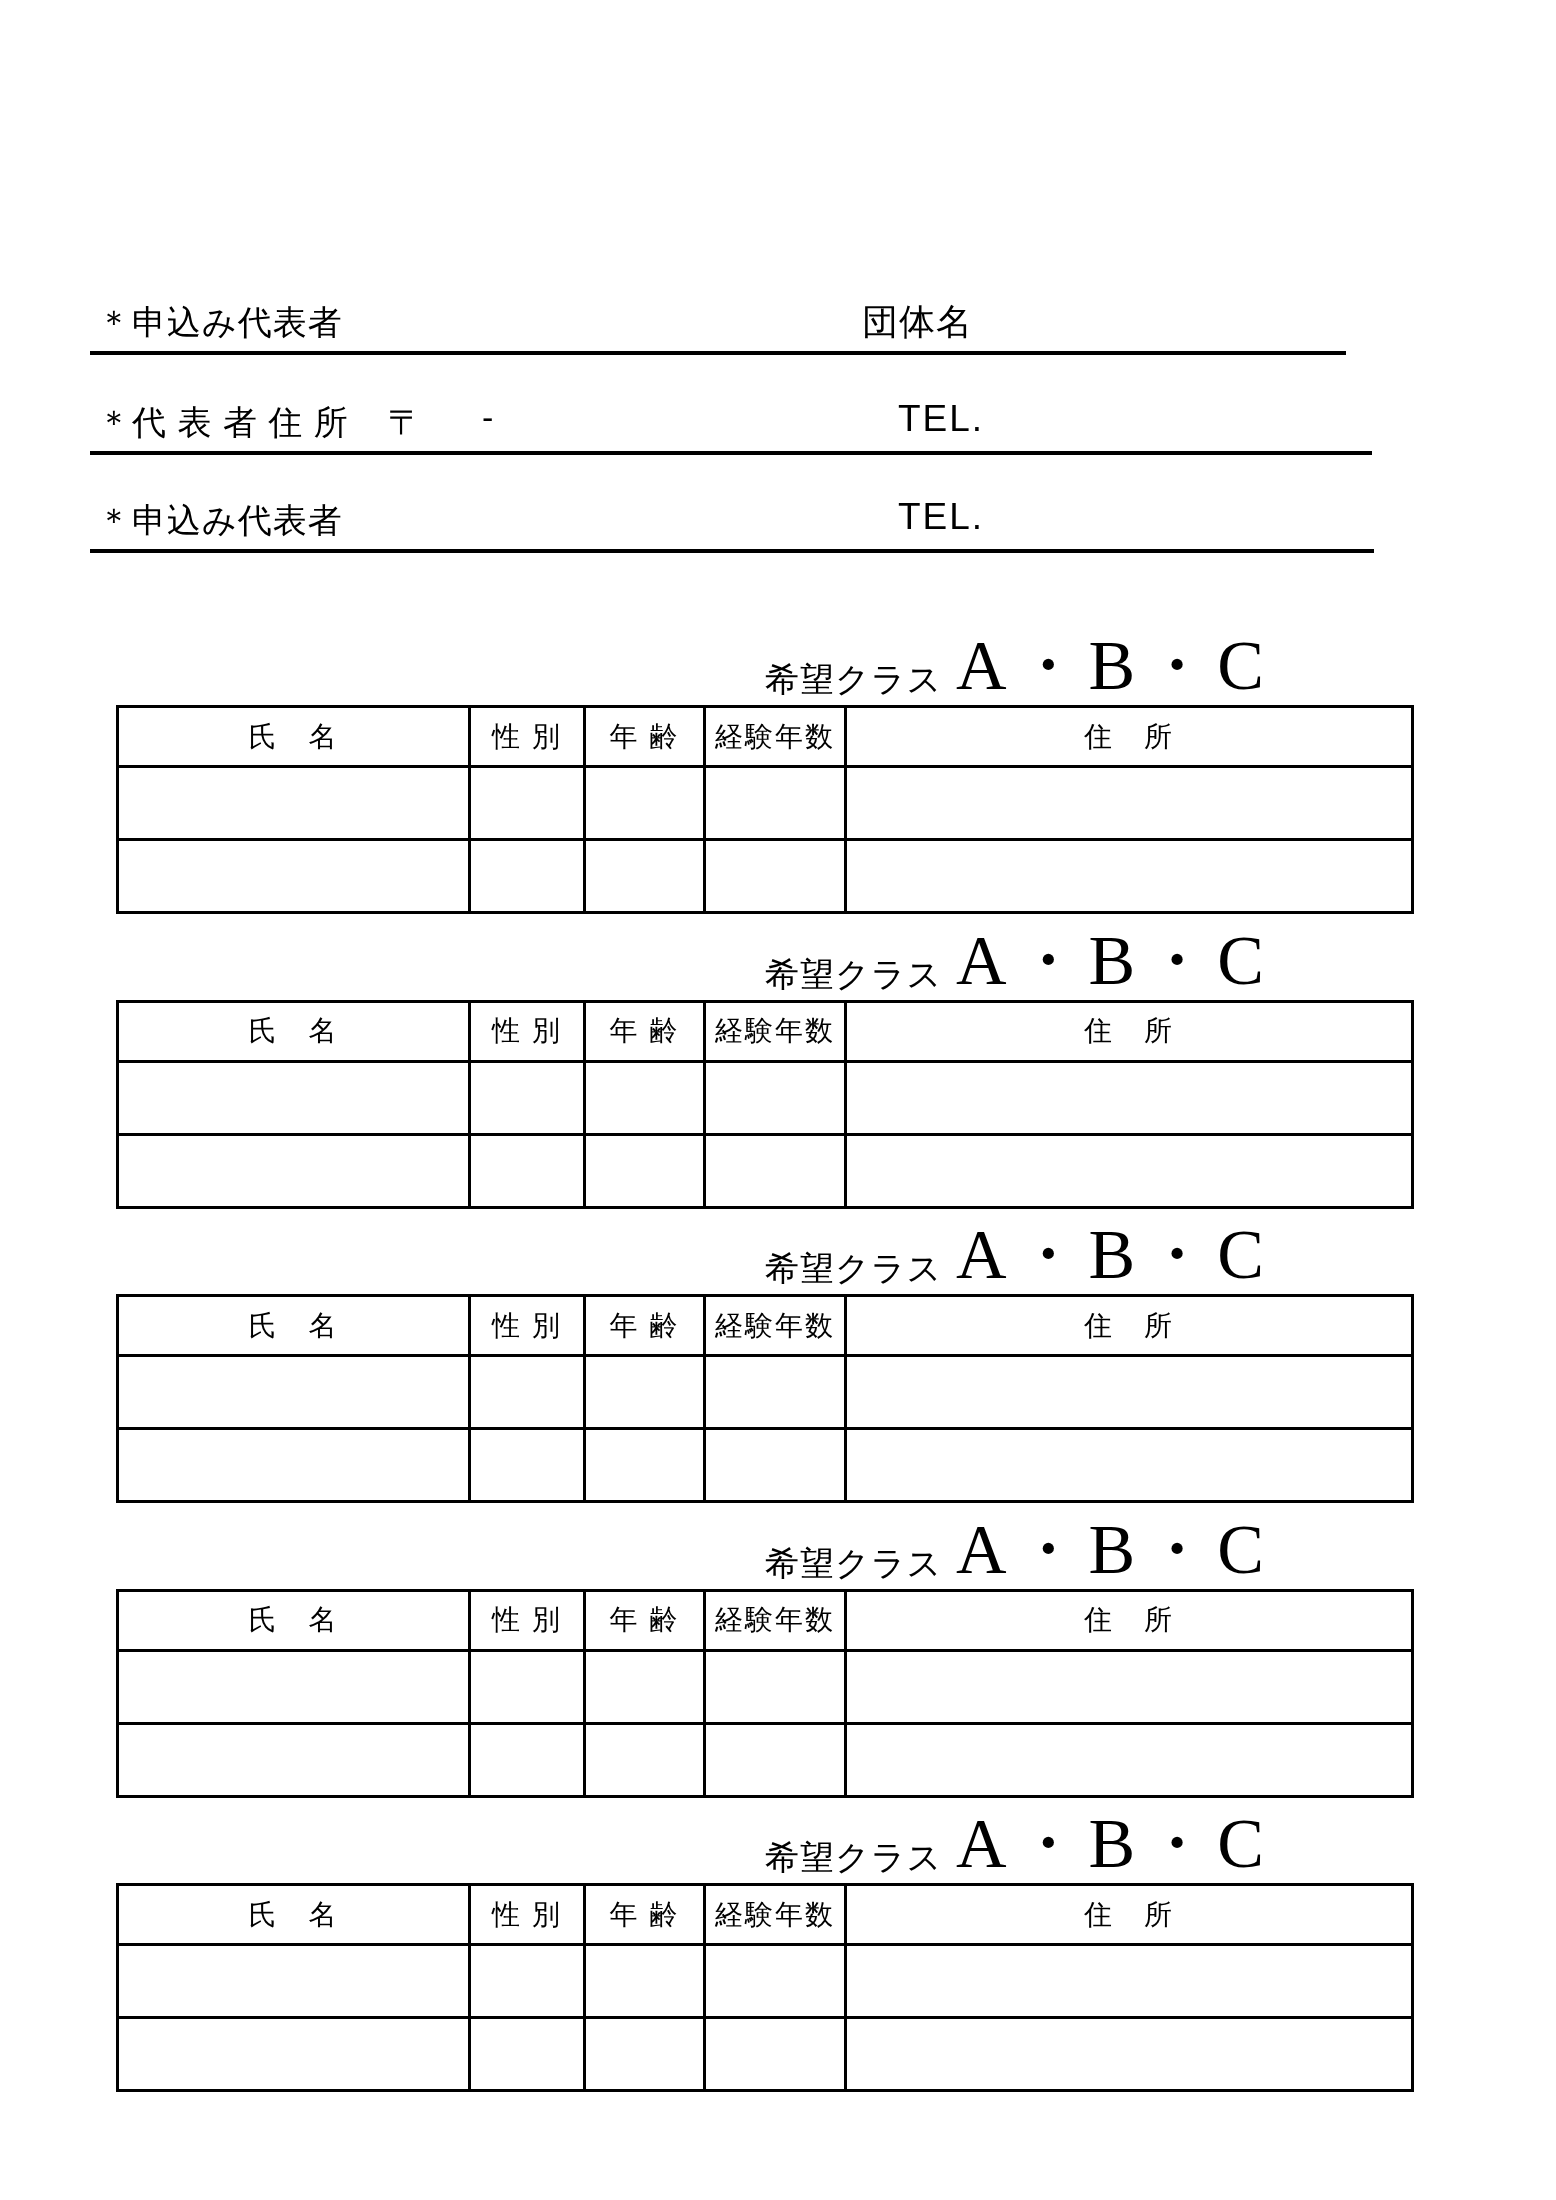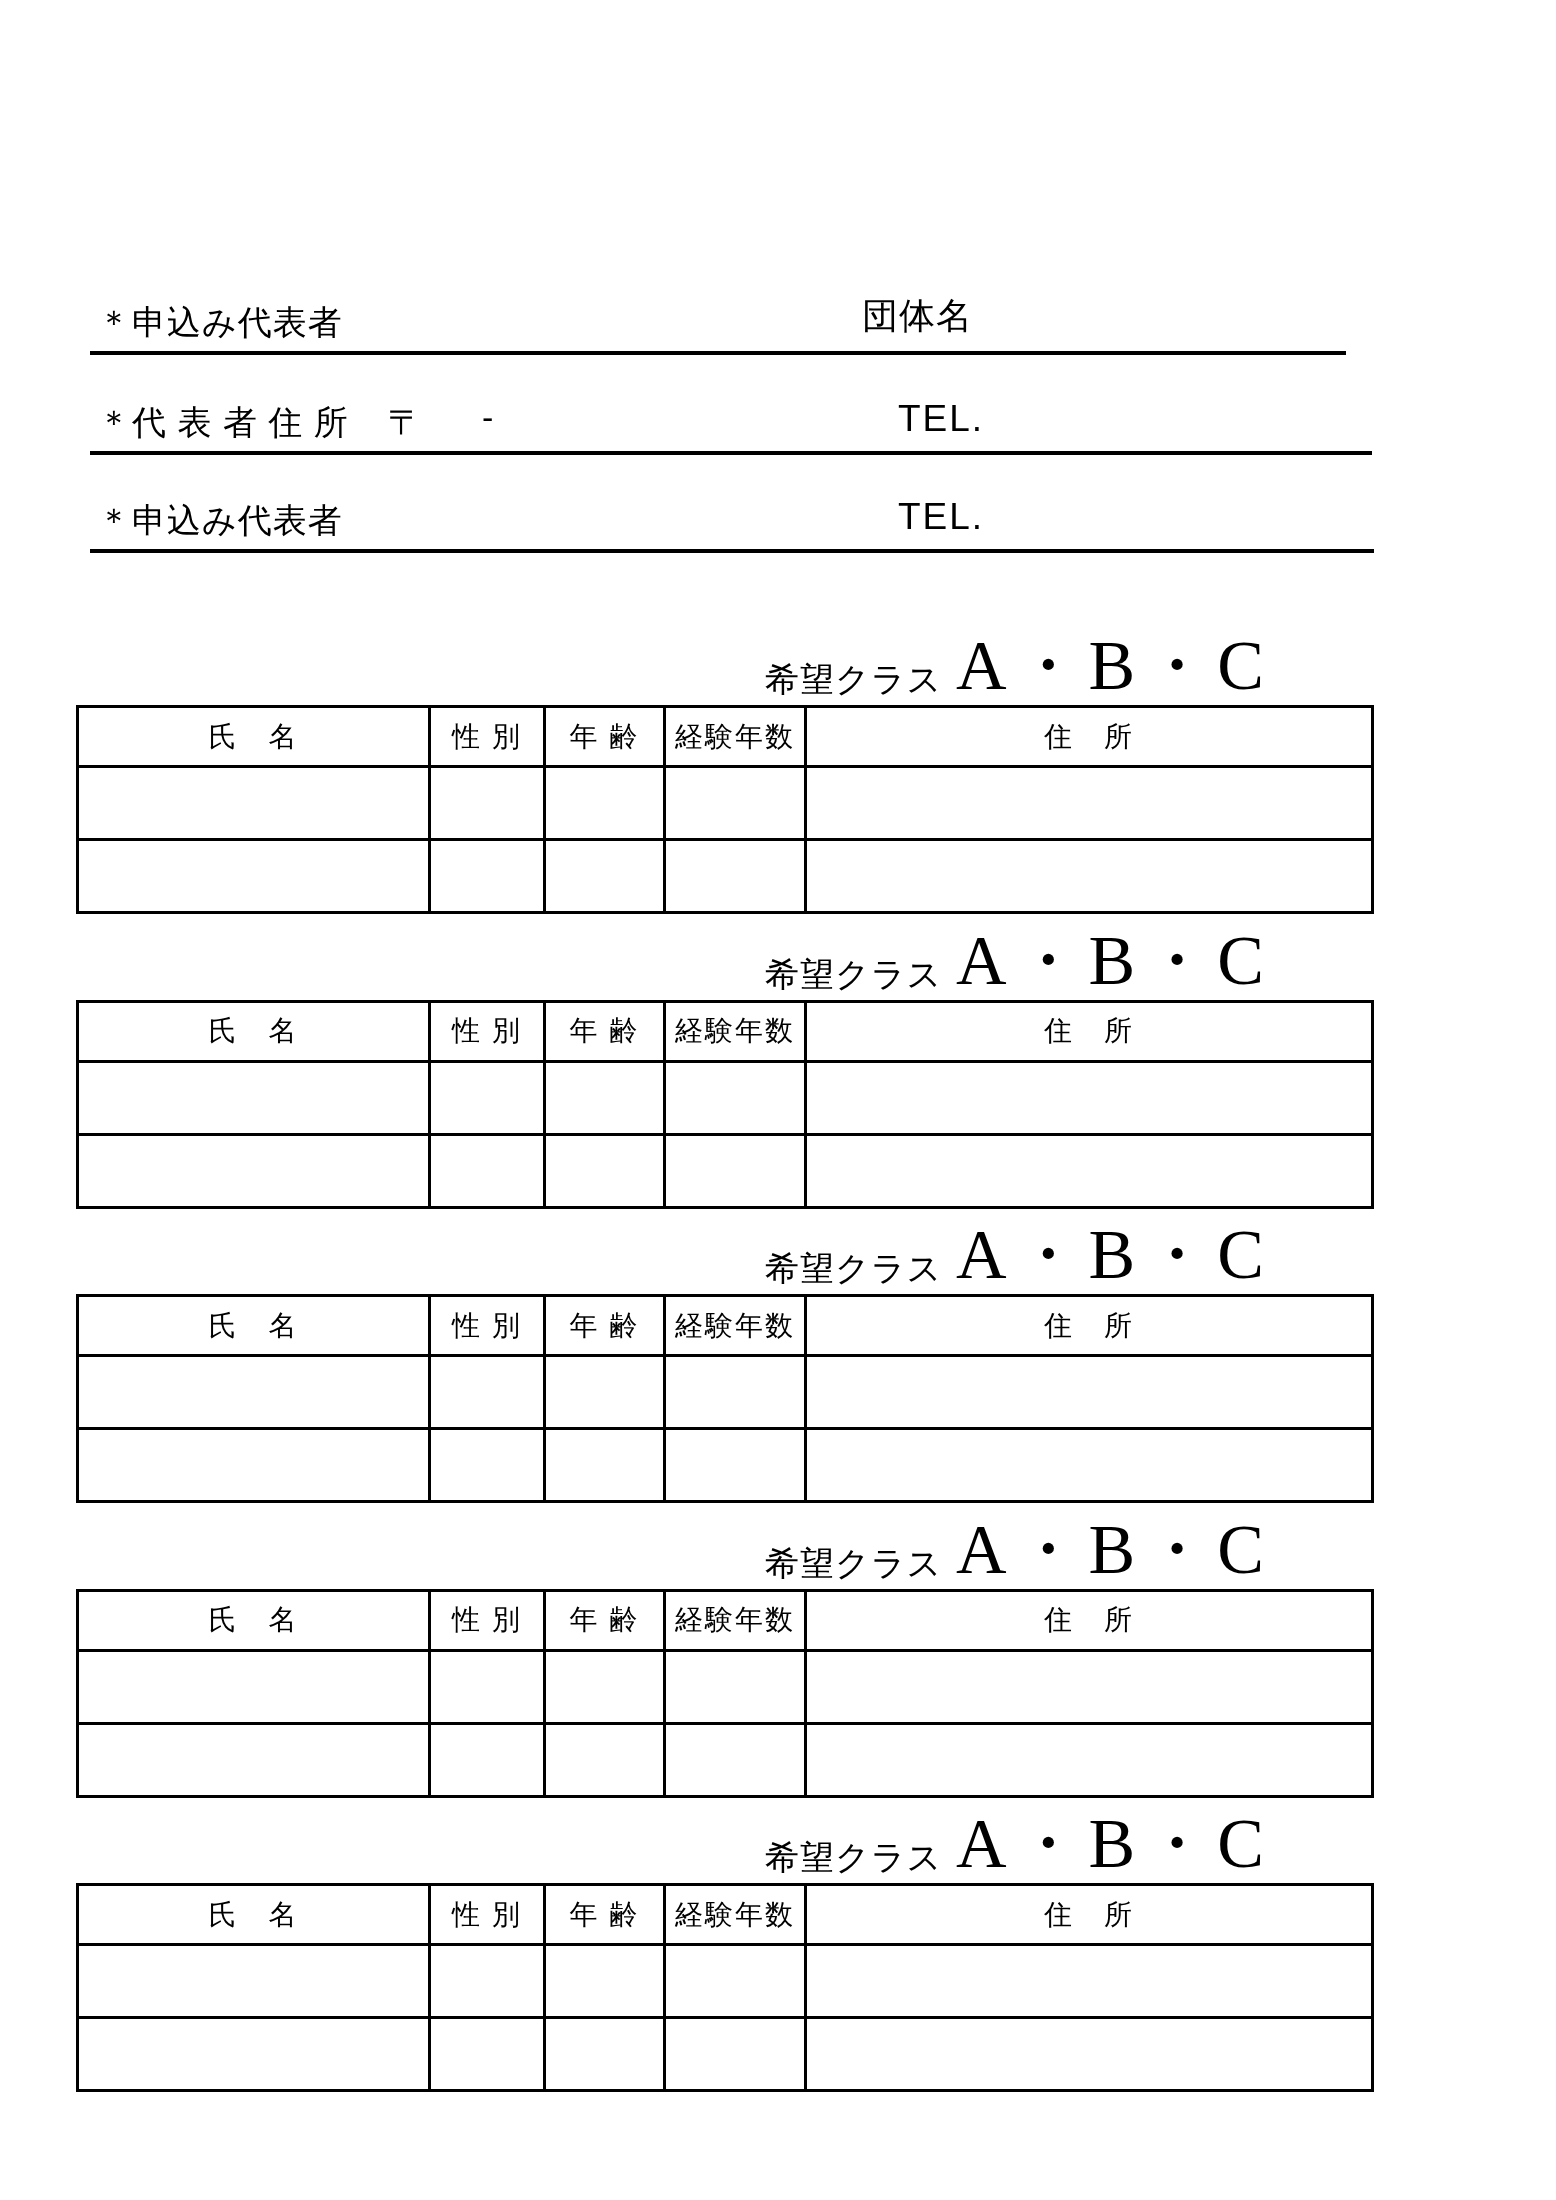--- a/index.html
+++ b/index.html
@@ -61,21 +61,21 @@
     top: -8px;
     font-size: 70px;
     font-family: "Liberation Serif", "DejaVu Serif", serif;
     letter-spacing: 6px;
     white-space: pre;
   }
   
   .entry-table {
     border-collapse: collapse;
     table-layout: fixed;
-    margin-left: 76px;
+    margin-left: 116px;
     width: 1295px;
     border: 3px solid #4c1d95;
   }
   .entry-table th, .entry-table td {
     border: 3px solid #000000;
     padding: 0;
     overflow: hidden;
   }
   .entry-table thead th {
     height: 57px;
@@ -93,21 +93,21 @@
   .col-exp { width: 141px; }
   .col-addr { width: 567px; }
 </style>
 </head>
 <body>
 
 <div class="page">
 
 
   <span class="fl" style="left:97px; top:300px;">＊申込み代表者</span>
-  <span class="fl group-label" style="left:862px; top:292px;">団体名</span>
+  <span class="fl group-label" style="left:862px; top:298px;">団体名</span>
   <div class="rule" style="left:90px; top:351px; width:1256px;"></div>
 
   <span class="fl" style="left:97px; top:400px;">＊代 表 者 住 所</span>
   <span class="fl" style="left:388px; top:400px;">〒</span>
   <span class="fl" style="left:482px; top:398px;">-</span>
   <span class="fl tel" style="left:898px; top:398px;">TEL.</span>
   <div class="rule" style="left:90px; top:451px; width:1282px;"></div>
 
   <span class="fl" style="left:97px; top:498px;">＊申込み代表者</span>
   <span class="fl tel" style="left:898px; top:496px;">TEL.</span>

